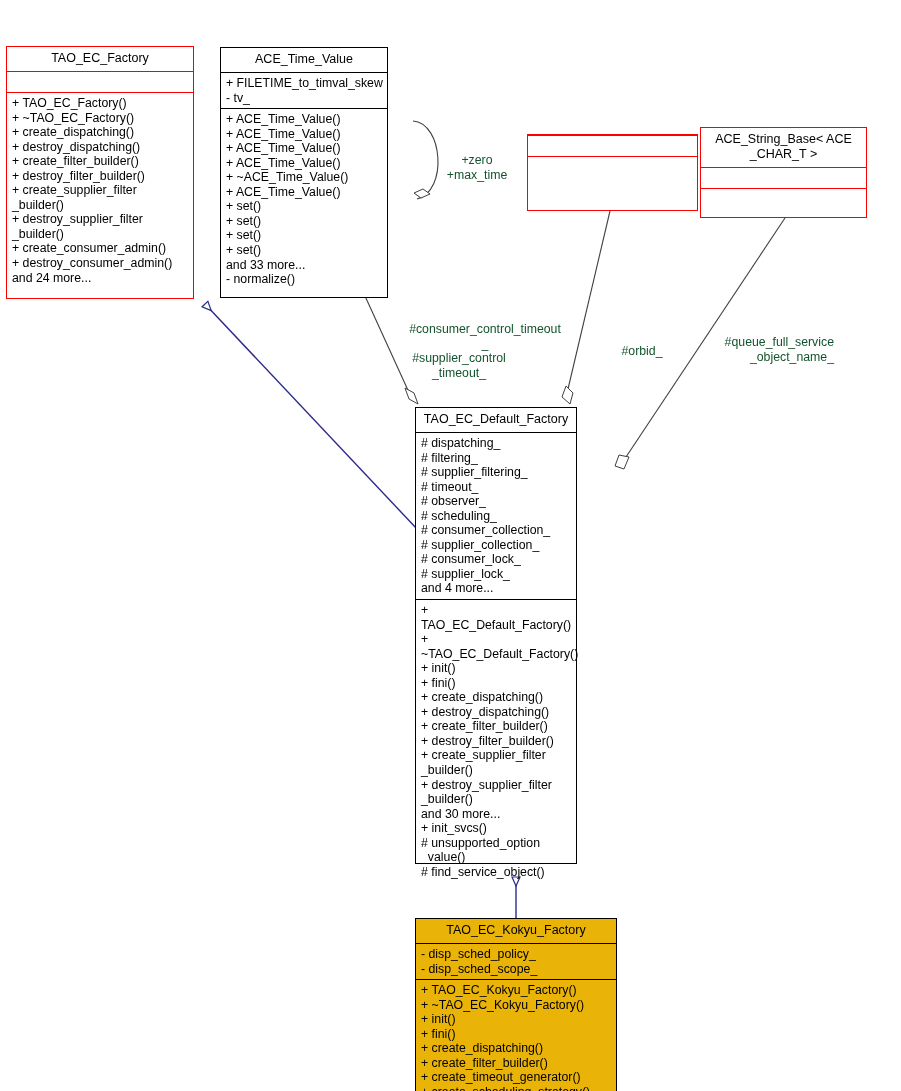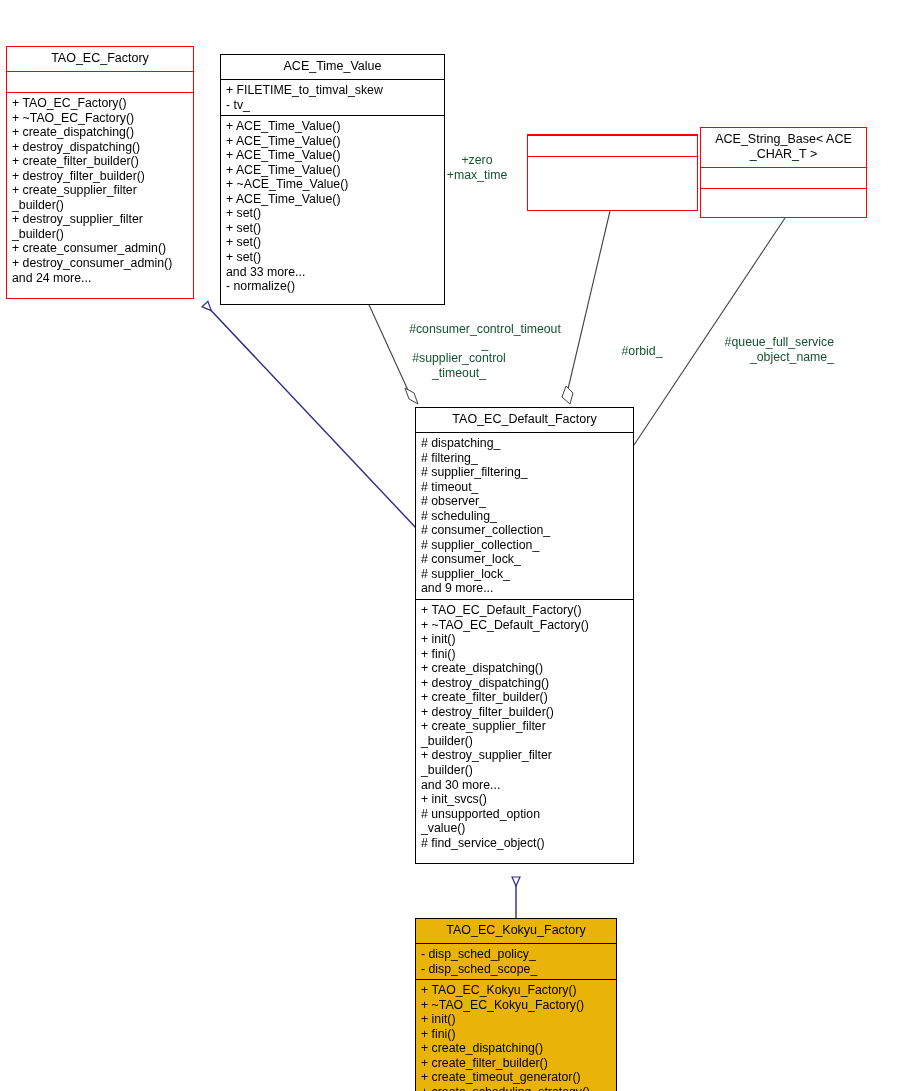--- a/index.html
+++ b/index.html
@@ -126,21 +126,21 @@
 + destroy_filter_builder()
 + create_supplier_filter
 _builder()
 + destroy_supplier_filter
 _builder()
 + create_consumer_admin()
 + destroy_consumer_admin()
 and 24 more...</div>
   </div>
 
-  <div class="uml-box" style="left:220px; top:13px; width:225px; height:251px;">
+  <div class="uml-box" style="left:220px; top:6px; width:168px; height:251px;">
     <div class="cls-title">ACE_Time_Value</div>
     <div class="sep"></div>
     <div class="cls-section">+ FILETIME_to_timval_skew
 - tv_</div>
     <div class="sep"></div>
     <div class="cls-section">+ ACE_Time_Value()
 + ACE_Time_Value()
 + ACE_Time_Value()
 + ACE_Time_Value()
 + ~ACE_Time_Value()
@@ -162,34 +162,34 @@
 
   <div class="uml-box red" style="left:700px; top:86px; width:167px; height:91px;">
     <div class="cls-title">ACE_String_Base&lt; ACE
 _CHAR_T &gt;</div>
     <div class="sep red"></div>
     <div class="cls-section empty"></div>
     <div class="sep red"></div>
     <div class="cls-section empty"></div>
   </div>
 
-  <div class="uml-box" style="left:415px; top:366px; width:219px; height:457px;">
+  <div class="uml-box" style="left:415px; top:366px; width:162px; height:457px;">
     <div class="cls-title">TAO_EC_Default_Factory</div>
     <div class="sep"></div>
     <div class="cls-section"># dispatching_
 # filtering_
 # supplier_filtering_
 # timeout_
 # observer_
 # scheduling_
 # consumer_collection_
 # supplier_collection_
 # consumer_lock_
 # supplier_lock_
-and 9 more...</div>
+and 4 more...</div>
     <div class="sep"></div>
     <div class="cls-section">+ TAO_EC_Default_Factory()
 + ~TAO_EC_Default_Factory()
 + init()
 + fini()
 + create_dispatching()
 + destroy_dispatching()
 + create_filter_builder()
 + destroy_filter_builder()
 + create_supplier_filter

